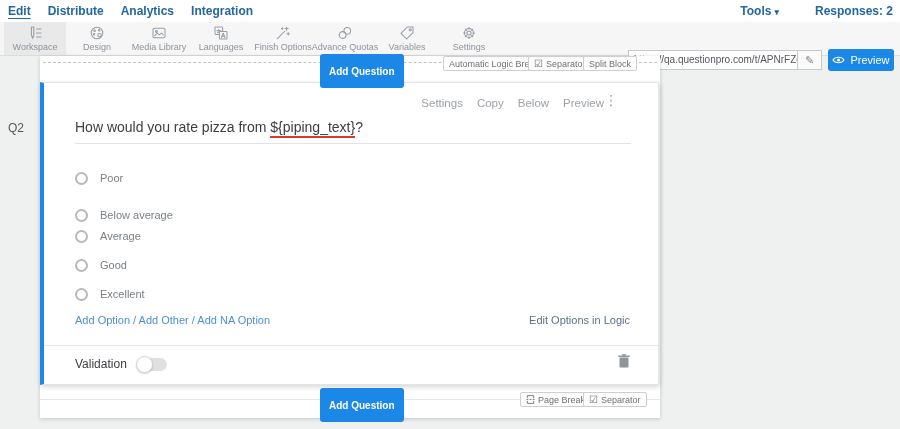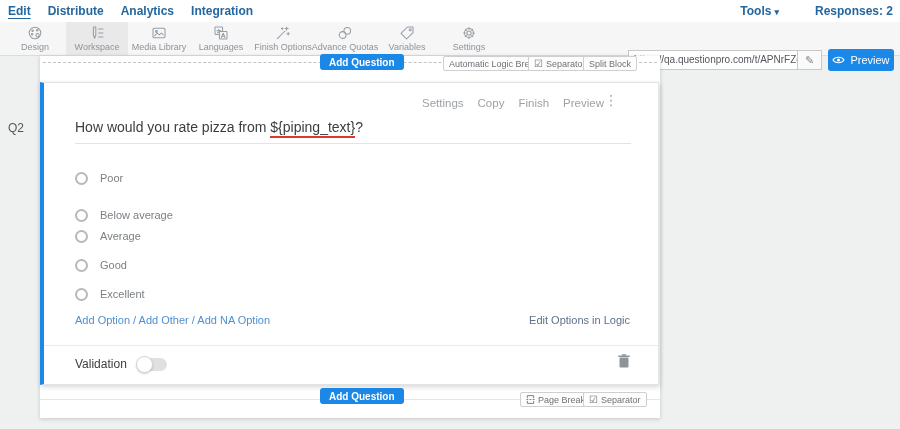--- a/index.html
+++ b/index.html
@@ -24,21 +24,21 @@
   .tb-icon svg { stroke:#979da5; fill:none; stroke-width:1.3; stroke-linecap:round; stroke-linejoin:round; }
   .tb-label { font-size:9px; color:#8d939c; white-space:nowrap; }
   #blue-underline { position:absolute; left:318px; top:54px; width:240px; height:2px; background:#1b87e6; }
   #url-group { position:absolute; left:628px; top:28px; height:20px; display:flex; }
   #url-text { width:170px; height:20px; border:1px solid #c9c9c9; background:#fff; font-size:10px; color:#53575c; line-height:18px; padding:0 5px; white-space:nowrap; overflow:hidden; }
   #url-pencil { width:24px; height:20px; border:1px solid #c9c9c9; border-left:none; background:#fafafa; display:flex; align-items:center; justify-content:center; font-size:11px; color:#84888d; cursor:pointer; }
   #preview-btn { position:absolute; left:828px; top:27px; width:66px; height:22px; background:#1b87e6; border-radius:3px; color:#fff; font-size:11px; display:flex; align-items:center; justify-content:center; gap:5px; cursor:pointer; }
   
   #panel { position:absolute; left:40px; top:56px; width:620px; height:362px; background:#fff; box-shadow:0 1px 4px rgba(0,0,0,0.18); }
   .dashed-line { position:absolute; left:3px; right:3px; top:6px; border-top:1px dashed #c2c2c2; }
-  .add-q-btn { position:absolute; height:16px; background:#1b87e6; color:#fff; font-size:10px; font-weight:700; border-radius:3px; display:flex; align-items:center; padding:0 9px; cursor:pointer; white-space:nowrap; z-index:3; }
+  .add-q-btn { position:absolute; height:34px; background:#1b87e6; color:#fff; font-size:10px; font-weight:700; border-radius:3px; display:flex; align-items:center; padding:0 9px; cursor:pointer; white-space:nowrap; z-index:3; }
   #add-q-top { left:280px; top:-2px; }
   #add-q-bottom { left:280px; top:332px; }
   .chip { position:absolute; height:15px; background:#fdfdfd; border:1px solid #cfcfcf; border-radius:2px; font-size:9px; color:#6d7277; display:flex; align-items:center; gap:3px; padding:0 5px; white-space:nowrap; cursor:pointer; z-index:3; }
   .chip .cb { font-size:10px; line-height:1; }
   #chip-alb { left:403px; top:0; }
   #chip-sep-top { left:488px; top:0; }
   #chip-split { left:543px; top:0;justify-content:center; }
   #bottom-line { position:absolute; left:0; right:0; top:343px; border-top:1px solid #e6e6e6; }
   #chip-pb { left:480px; top:336px; }
   #chip-sep-bottom { left:543px; top:336px; }
@@ -75,40 +75,40 @@
     <span class="nav-link">Integration</span>
   </div>
   <div class="nav-right">
     <span class="nav-link"><span>Tools</span><span class="caret">▾</span></span>
     <span class="nav-link">Responses: 2</span>
   </div>
 </div>
 
 <div id="toolbar">
   <div class="tb-items">
+    <div class="tb-item active">
+      <span class="tb-icon">
+        <svg width="16" height="16" viewBox="0 0 20 20">
+            <path d="M5.5 2.5v10l1.5 4 1.5-4v-10z"></path>
+            <path d="M12 5h5.5M12 10h5.5M12 15h5.5"></path>
+          </svg>
+      </span>
+      <span class="tb-label">Workspace</span>
+    </div>
     <div class="tb-item">
       <span class="tb-icon">
         <svg width="16" height="16" viewBox="0 0 20 20">
             <circle cx="10" cy="10" r="7.2"></circle>
             <circle cx="7" cy="7.2" r="0.9"></circle>
             <circle cx="12.8" cy="6.6" r="0.9"></circle>
             <circle cx="6.3" cy="11.5" r="0.9"></circle>
             <circle cx="13.2" cy="12.8" r="2.1"></circle>
           </svg>
       </span>
       <span class="tb-label">Design</span>
-    </div>
-    <div class="tb-item active">
-      <span class="tb-icon">
-        <svg width="16" height="16" viewBox="0 0 20 20">
-            <path d="M5.5 2.5v10l1.5 4 1.5-4v-10z"></path>
-            <path d="M12 5h5.5M12 10h5.5M12 15h5.5"></path>
-          </svg>
-      </span>
-      <span class="tb-label">Workspace</span>
     </div>
     <div class="tb-item">
       <span class="tb-icon">
         <svg width="16" height="16" viewBox="0 0 20 20">
             <rect x="2.5" y="4" width="15" height="12" rx="1.5"></rect>
             <circle cx="6.8" cy="8" r="1.2"></circle>
             <path d="M4.5 13.5l3.5-3.5 2.5 2.5 2.5-2.5 2.5 2.5"></path>
           </svg>
       </span>
       <span class="tb-label">Media Library</span>
@@ -194,21 +194,21 @@
     <span>Separator</span>
   </div>
   <div class="chip" id="chip-split">
     <span>Split Block</span>
   </div>
 
   <div id="card">
     <div id="card-actions">
       <span class="card-action">Settings</span>
       <span class="card-action">Copy</span>
-      <span class="card-action">Finish</span>
+      <span class="card-action">Below</span>
       <span class="card-action">Preview</span>
     </div>
     <div id="more-dots">⋮</div>
 
     <div id="q-line">
       <span>How would you rate pizza from </span><span class="piping">${piping_text}</span><span>?</span>
     </div>
     <div id="q-underline"></div>
 
     <div class="opt" style="top:87px">

